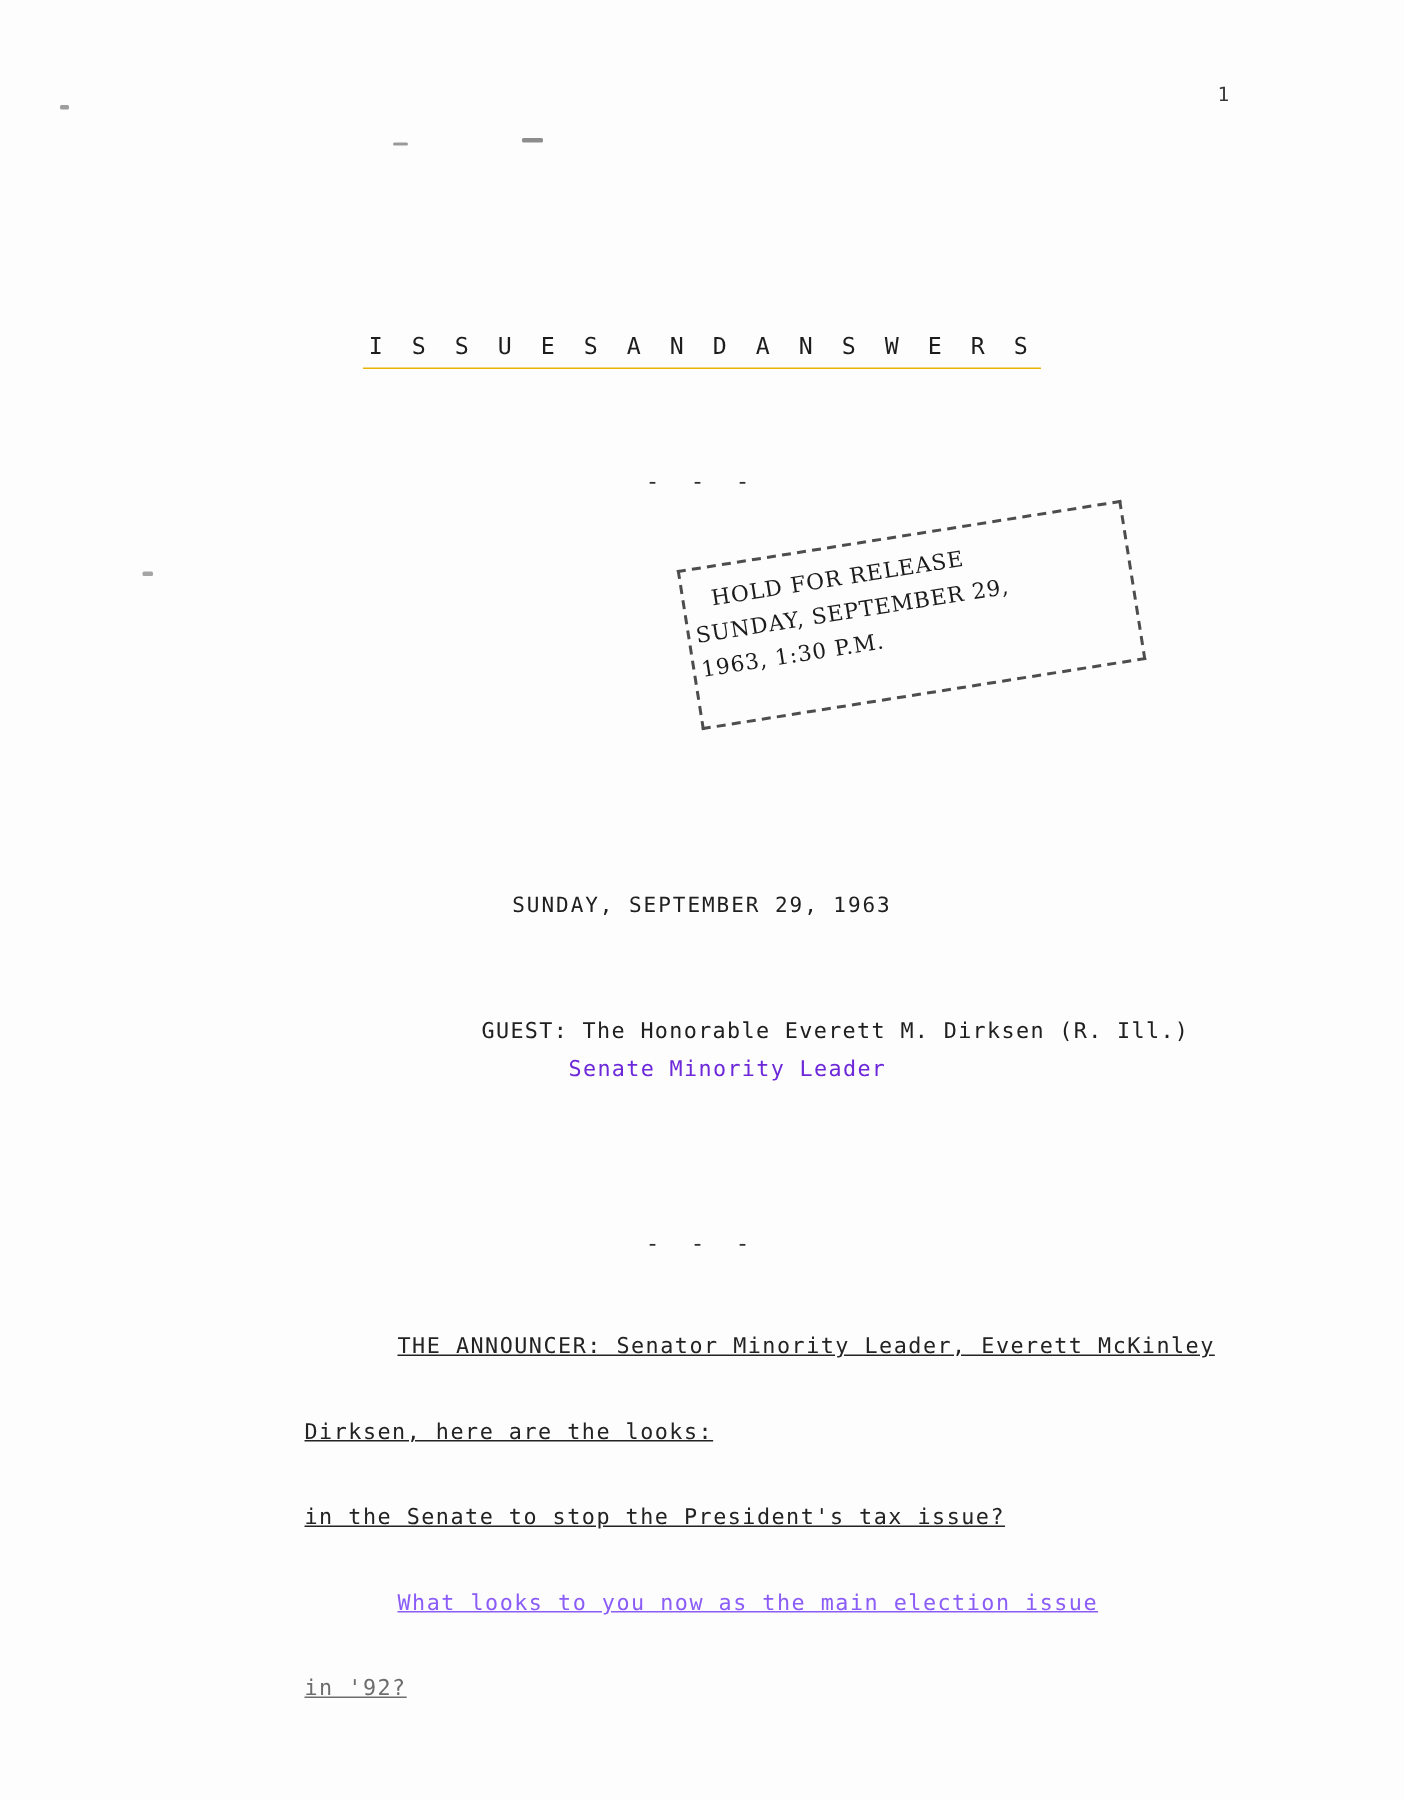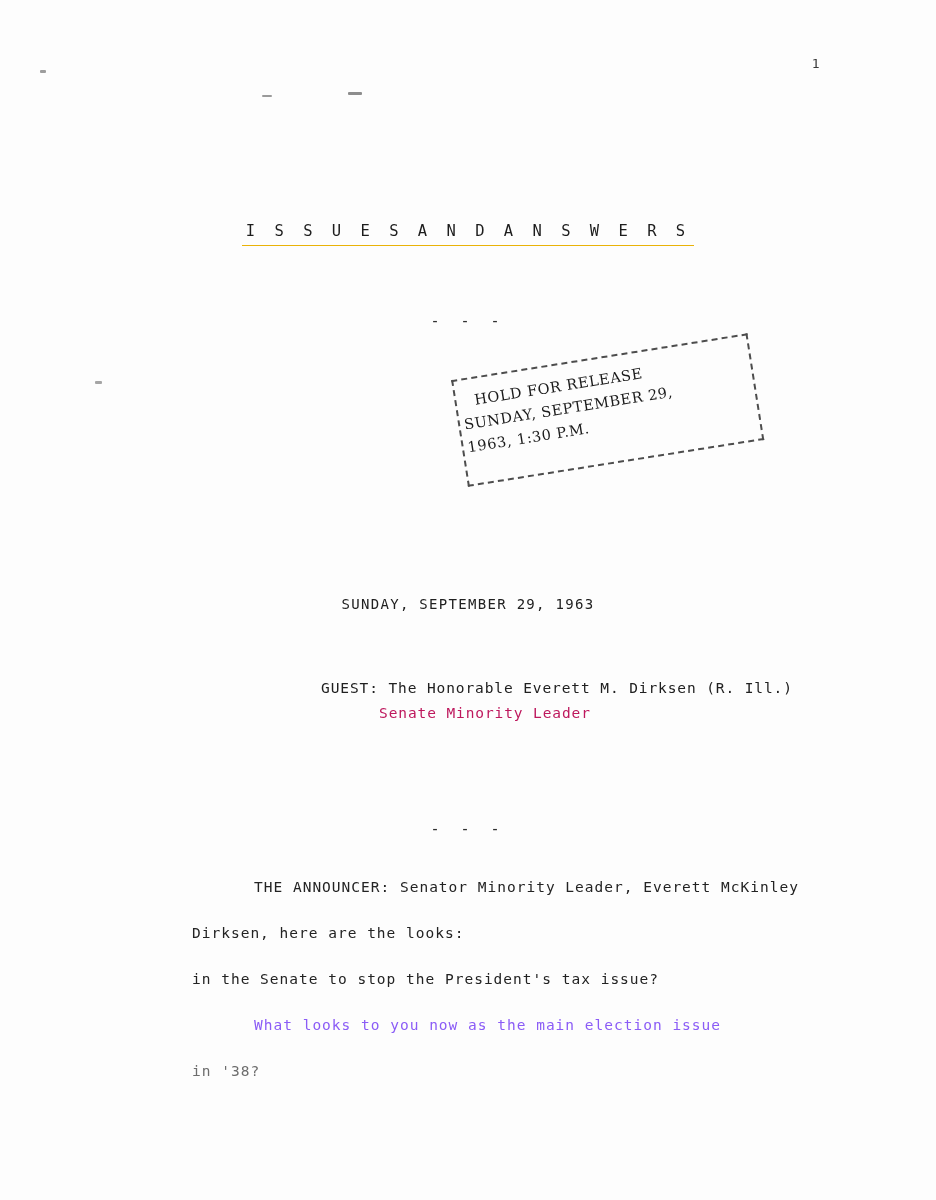--- a/index.html
+++ b/index.html
@@ -133,40 +133,40 @@
     font-size: 14.5px;
     line-height: 25px;
     letter-spacing: 0.9px;
     color: #202020;
     white-space: nowrap;
     margin-left: 15px;
   }
   .credits .guest-line2 {
     display: block;
     padding-left: 58px;
-    color: #be185d;
+    color: #6d28d9;
   }
   .credits .interviewer {
     display: block;
     margin-top: 22px;
     margin-left: -6px;
   }
 
   .body-copy {
     position: absolute;
     left: 188px;
     top: 862px;
     width: 700px;
     font-size: 14.5px;
     letter-spacing: 1.0px;
     line-height: 42px;
     color: #232323;
     white-space: nowrap;
   }
-  .body-copy p { margin: 4px; }
+  .body-copy p { margin: 15px; text-decoration: underline; }
   .body-copy .indent { padding-left: 62px; }
   .body-copy .faded { color: #8b5cf6; }
   .body-copy .veryfaded { color: #6d6d6d; }
 </style>
 </head>
 <body>
 
 <div class="page">
 
   <span class="speck s1"></span>
@@ -199,16 +199,16 @@
     <span class="guest-line2">Senate Minority Leader</span>
   </div>
 
   <div class="dash-rule mid">-  -  -</div>
 
   <div class="body-copy">
     <p class="indent">THE ANNOUNCER:  Senator Minority Leader, Everett McKinley</p>
     <p>Dirksen, here are the looks:</p>
     <p>in the Senate to stop the President's tax issue?</p>
     <p class="indent faded">What looks to you now as the main election issue</p>
-    <p class="veryfaded">in '38?</p>
+    <p class="veryfaded">in '92?</p>
   </div>
 
 </div>
 
 </body></html>

